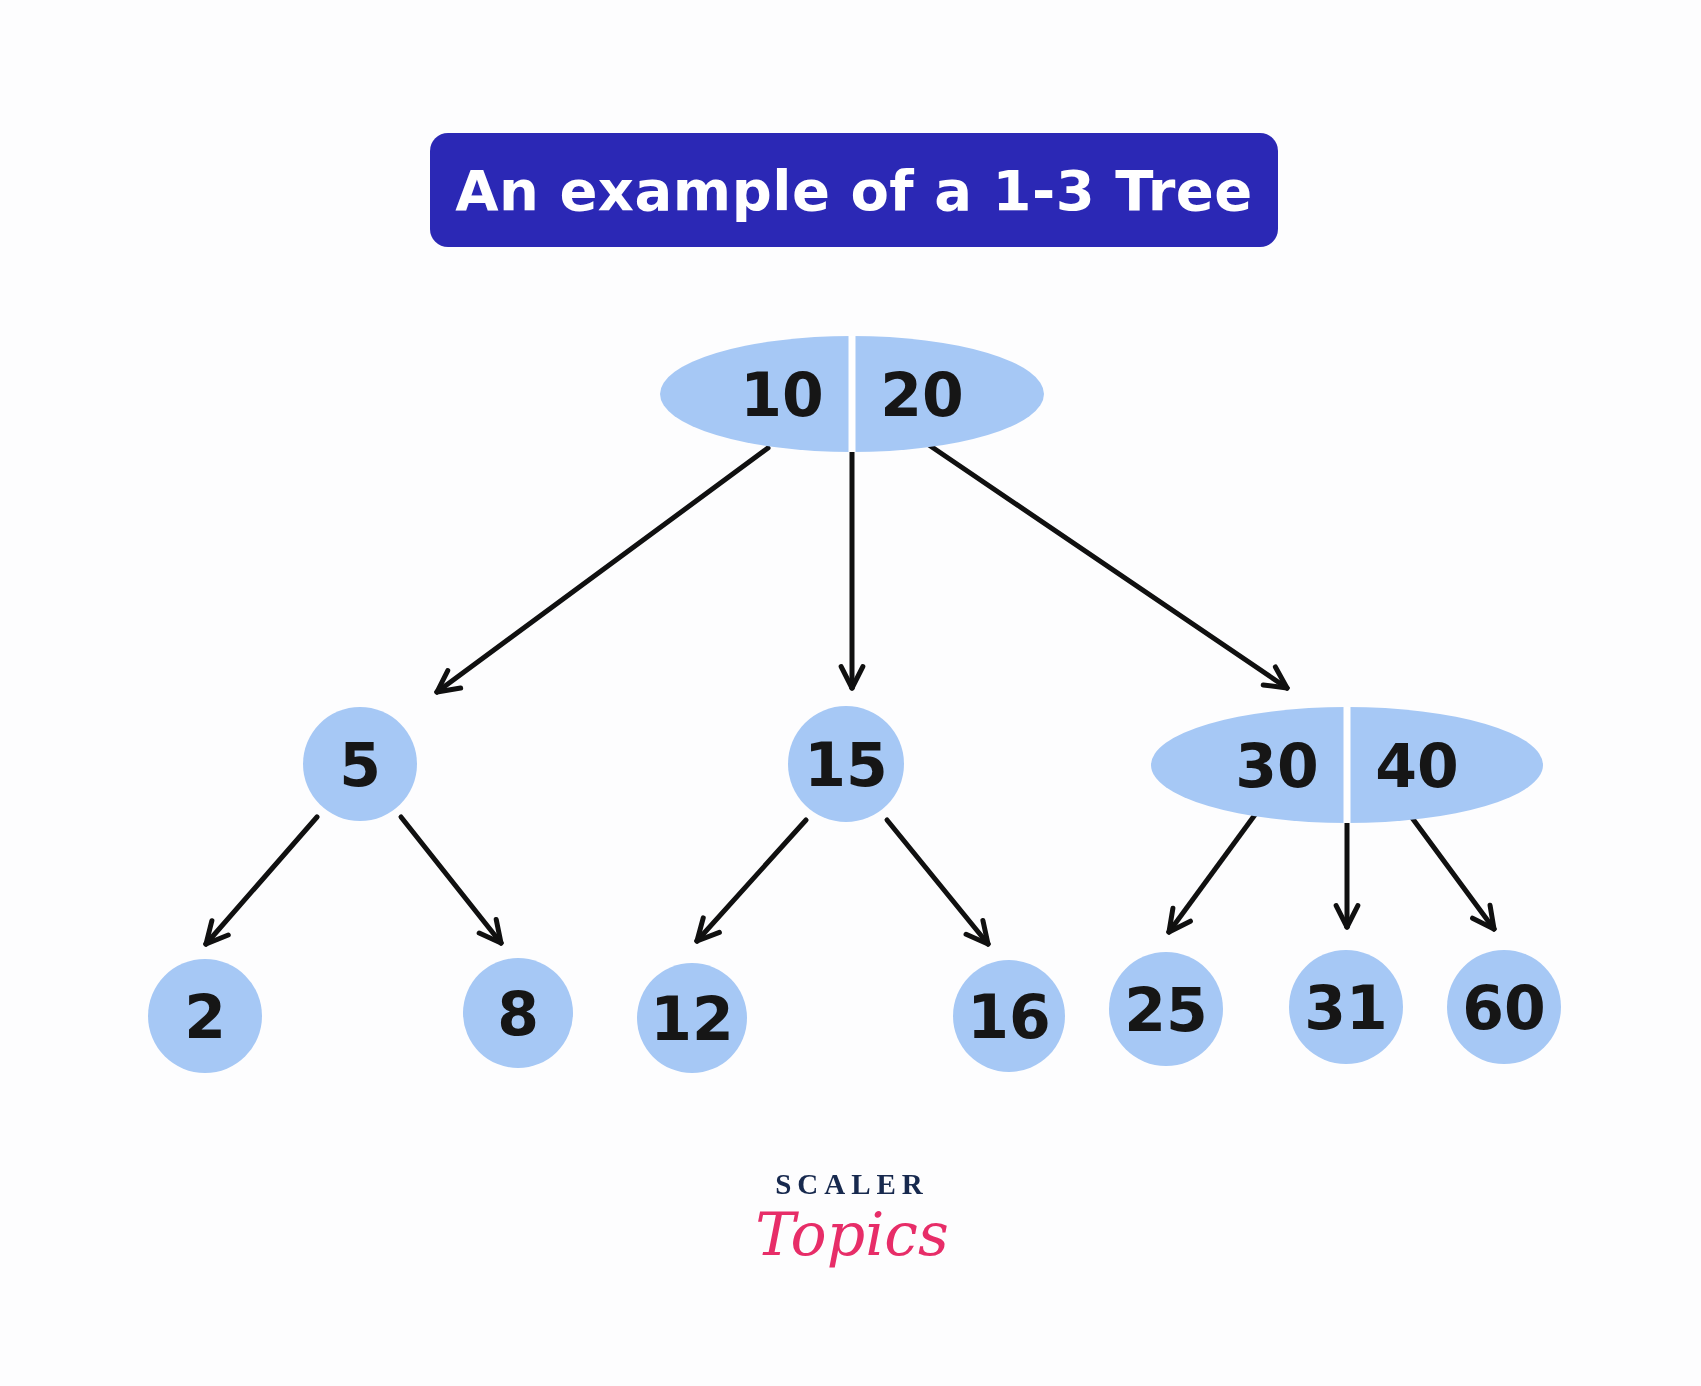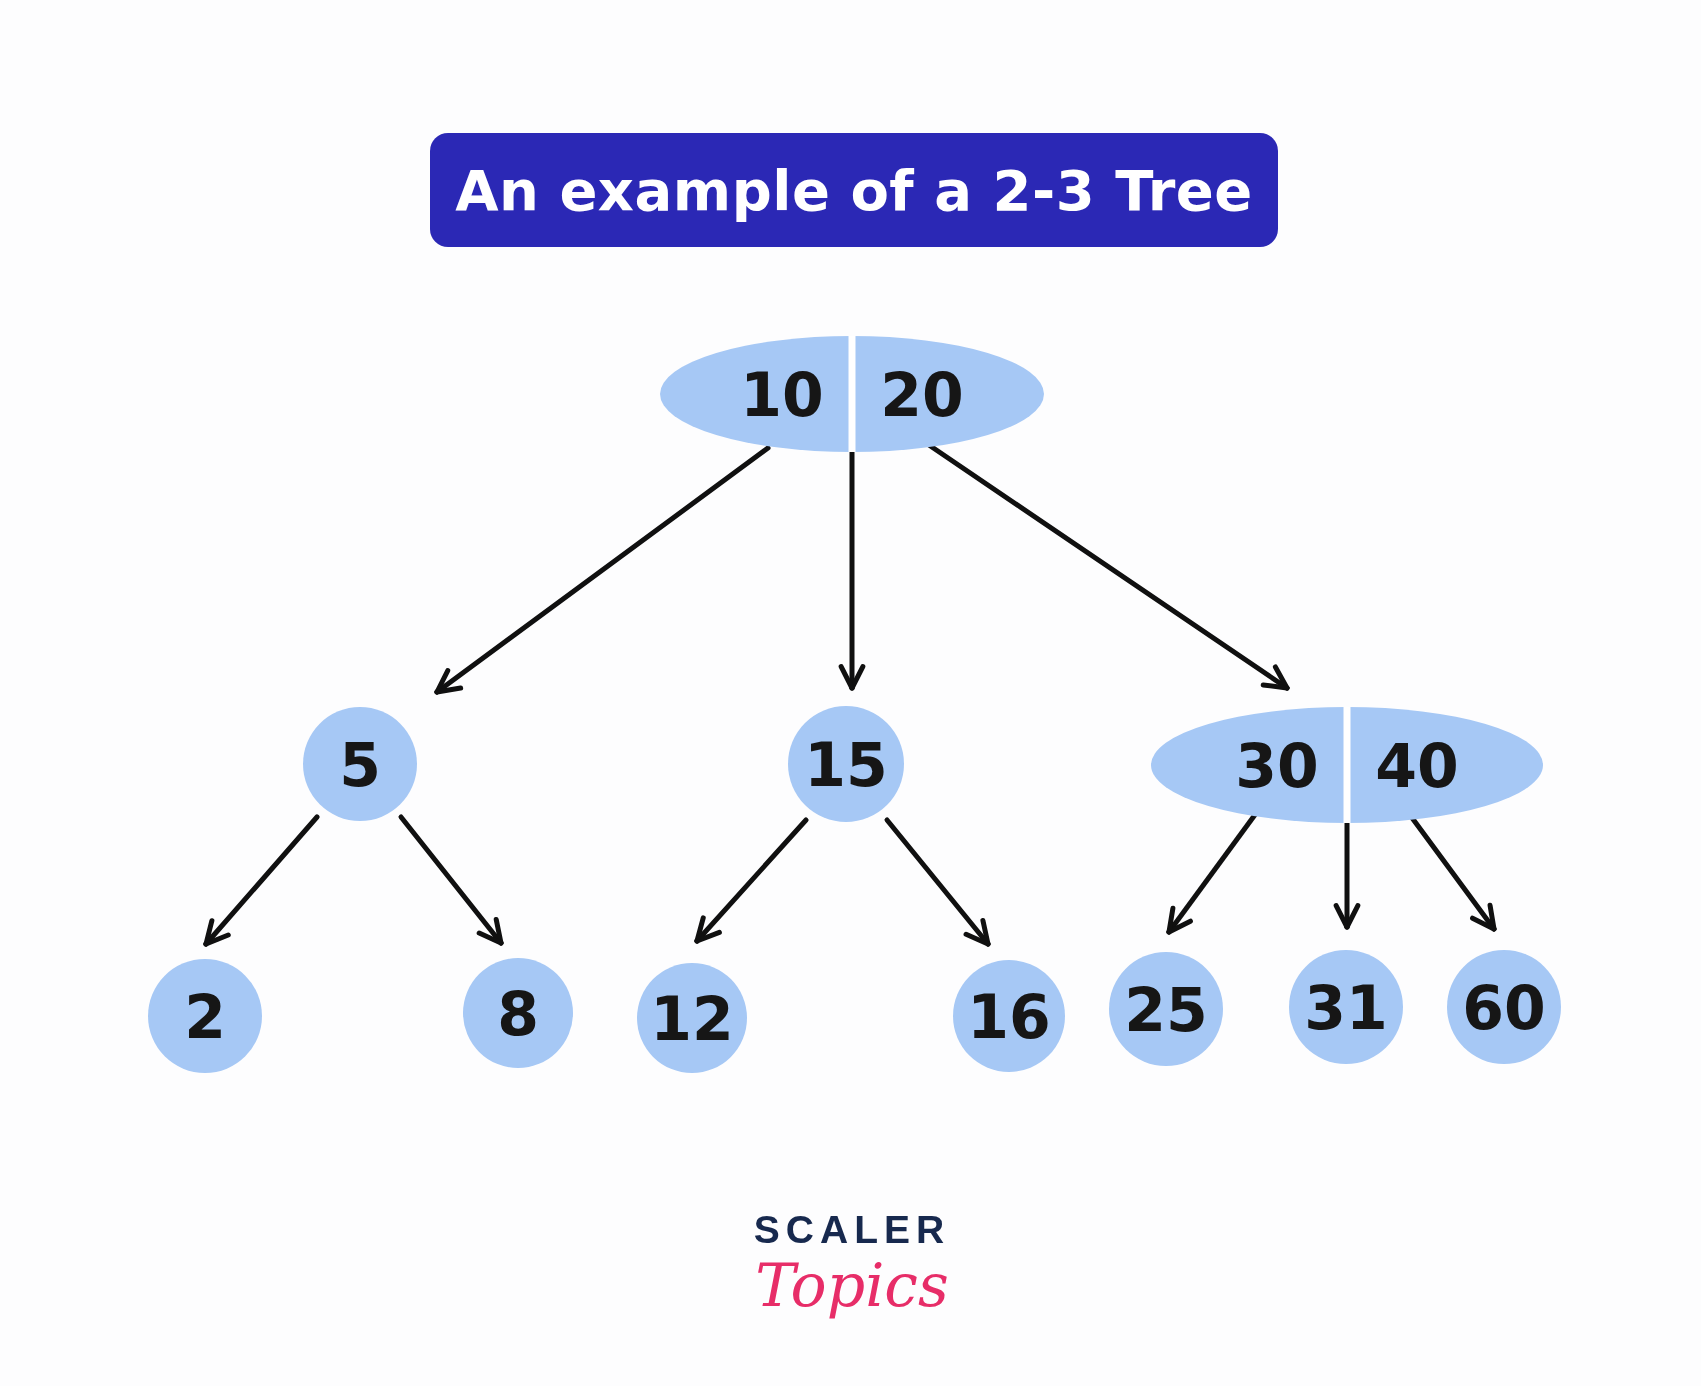--- a/index.html
+++ b/index.html
@@ -47,43 +47,42 @@
   .logo {
     position: absolute;
     left: 852px;
     top: 1168px;
     transform: translateX(-50%);
     text-align: center;
     user-select: none;
   }
   .logo-line1 {
     color: var(--logo-dark, #17294E);
-    font-size: 39px;
+    font-size: 29px;
     font-weight: 900;
     letter-spacing: 6px;
-    font-family: Liberation Sans, sans-serif;
-    margin-top: 40px;
+    font-family: Liberation Serif, serif;
   }
   .logo-line2 {
     margin-top: 2px;
     color: var(--logo-pink, #E72D68);
     font-size: 60px;
     font-weight: normal;
     font-style: italic;
     font-family: "DejaVu Serif", "Liberation Serif", serif;
     line-height: 1.05;
   }
 </style>
 </head>
 <body>
 
 <div class="canvas">
 
   <div class="title-banner">
-    <span>An example of a 2-3 Tree</span>
+    <span>An example of a 1-3 Tree</span>
   </div>
 
   <svg class="tree-layer" viewBox="0 0 1701 1386" xmlns="http://www.w3.org/2000/svg">
       <g>
         <line x1="768" y1="448" x2="437" y2="692" stroke="#101010" stroke-width="5" fill="none" stroke-linecap="round"></line>
         <line x1="437" y1="692" x2="460.6731221180401" y2="688.0524324978084" stroke="#101010" stroke-width="5" fill="none" stroke-linecap="round"></line>
         <line x1="437" y1="692" x2="447.77423382702807" y2="670.5543504309027" stroke="#101010" stroke-width="5" fill="none" stroke-linecap="round"></line>
       </g>
       <g>
         <line x1="852" y1="452" x2="852" y2="688" stroke="#101010" stroke-width="5" fill="none" stroke-linecap="round"></line>

